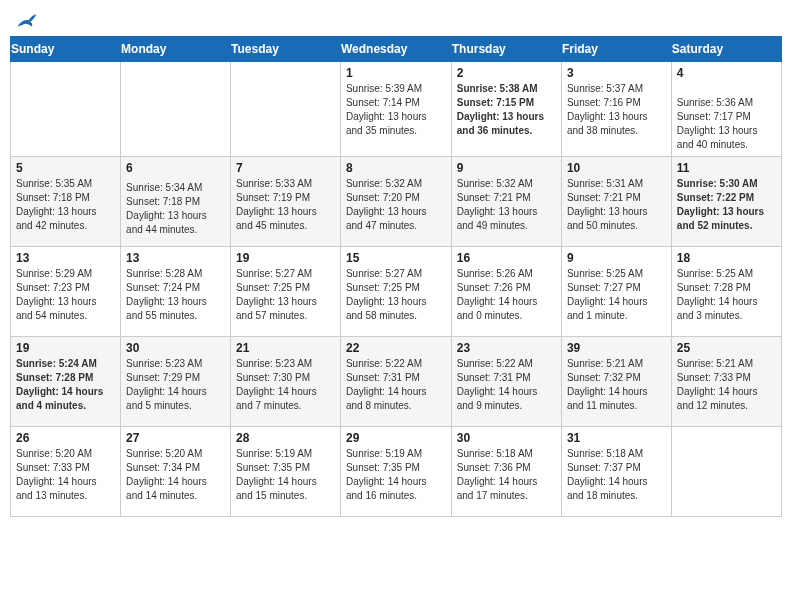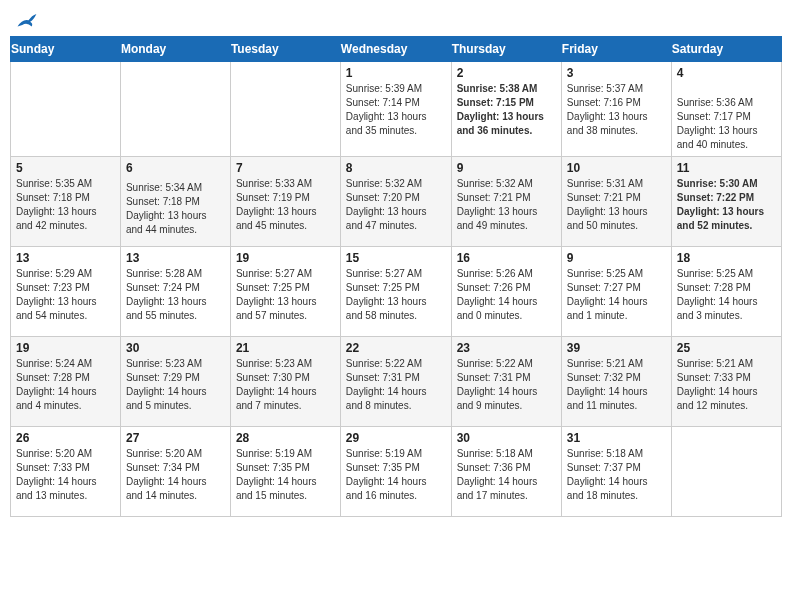--- a/index.html
+++ b/index.html
@@ -254,21 +254,21 @@
           <div class="day-number">18</div>
           <div class="day-info" style="white-space: pre-line;">Sunrise: 5:25 AM
 Sunset: 7:28 PM
 Daylight: 14 hours
 and 3 minutes.</div>
         </td>
       </tr>
       <tr>
         <td>
           <div class="day-number">19</div>
-          <div class="day-info" style="white-space: pre-line;">Sunrise: 5:24 AM
+          <div class="day-info" style="white-space: pre-line; font-weight: bold;">Sunrise: 5:24 AM
 Sunset: 7:28 PM
 Daylight: 14 hours
 and 4 minutes.</div>
         </td>
         <td>
           <div class="day-number">30</div>
           <div class="day-info" style="white-space: pre-line;">Sunrise: 5:23 AM
 Sunset: 7:29 PM
 Daylight: 14 hours
 and 5 minutes.</div>

